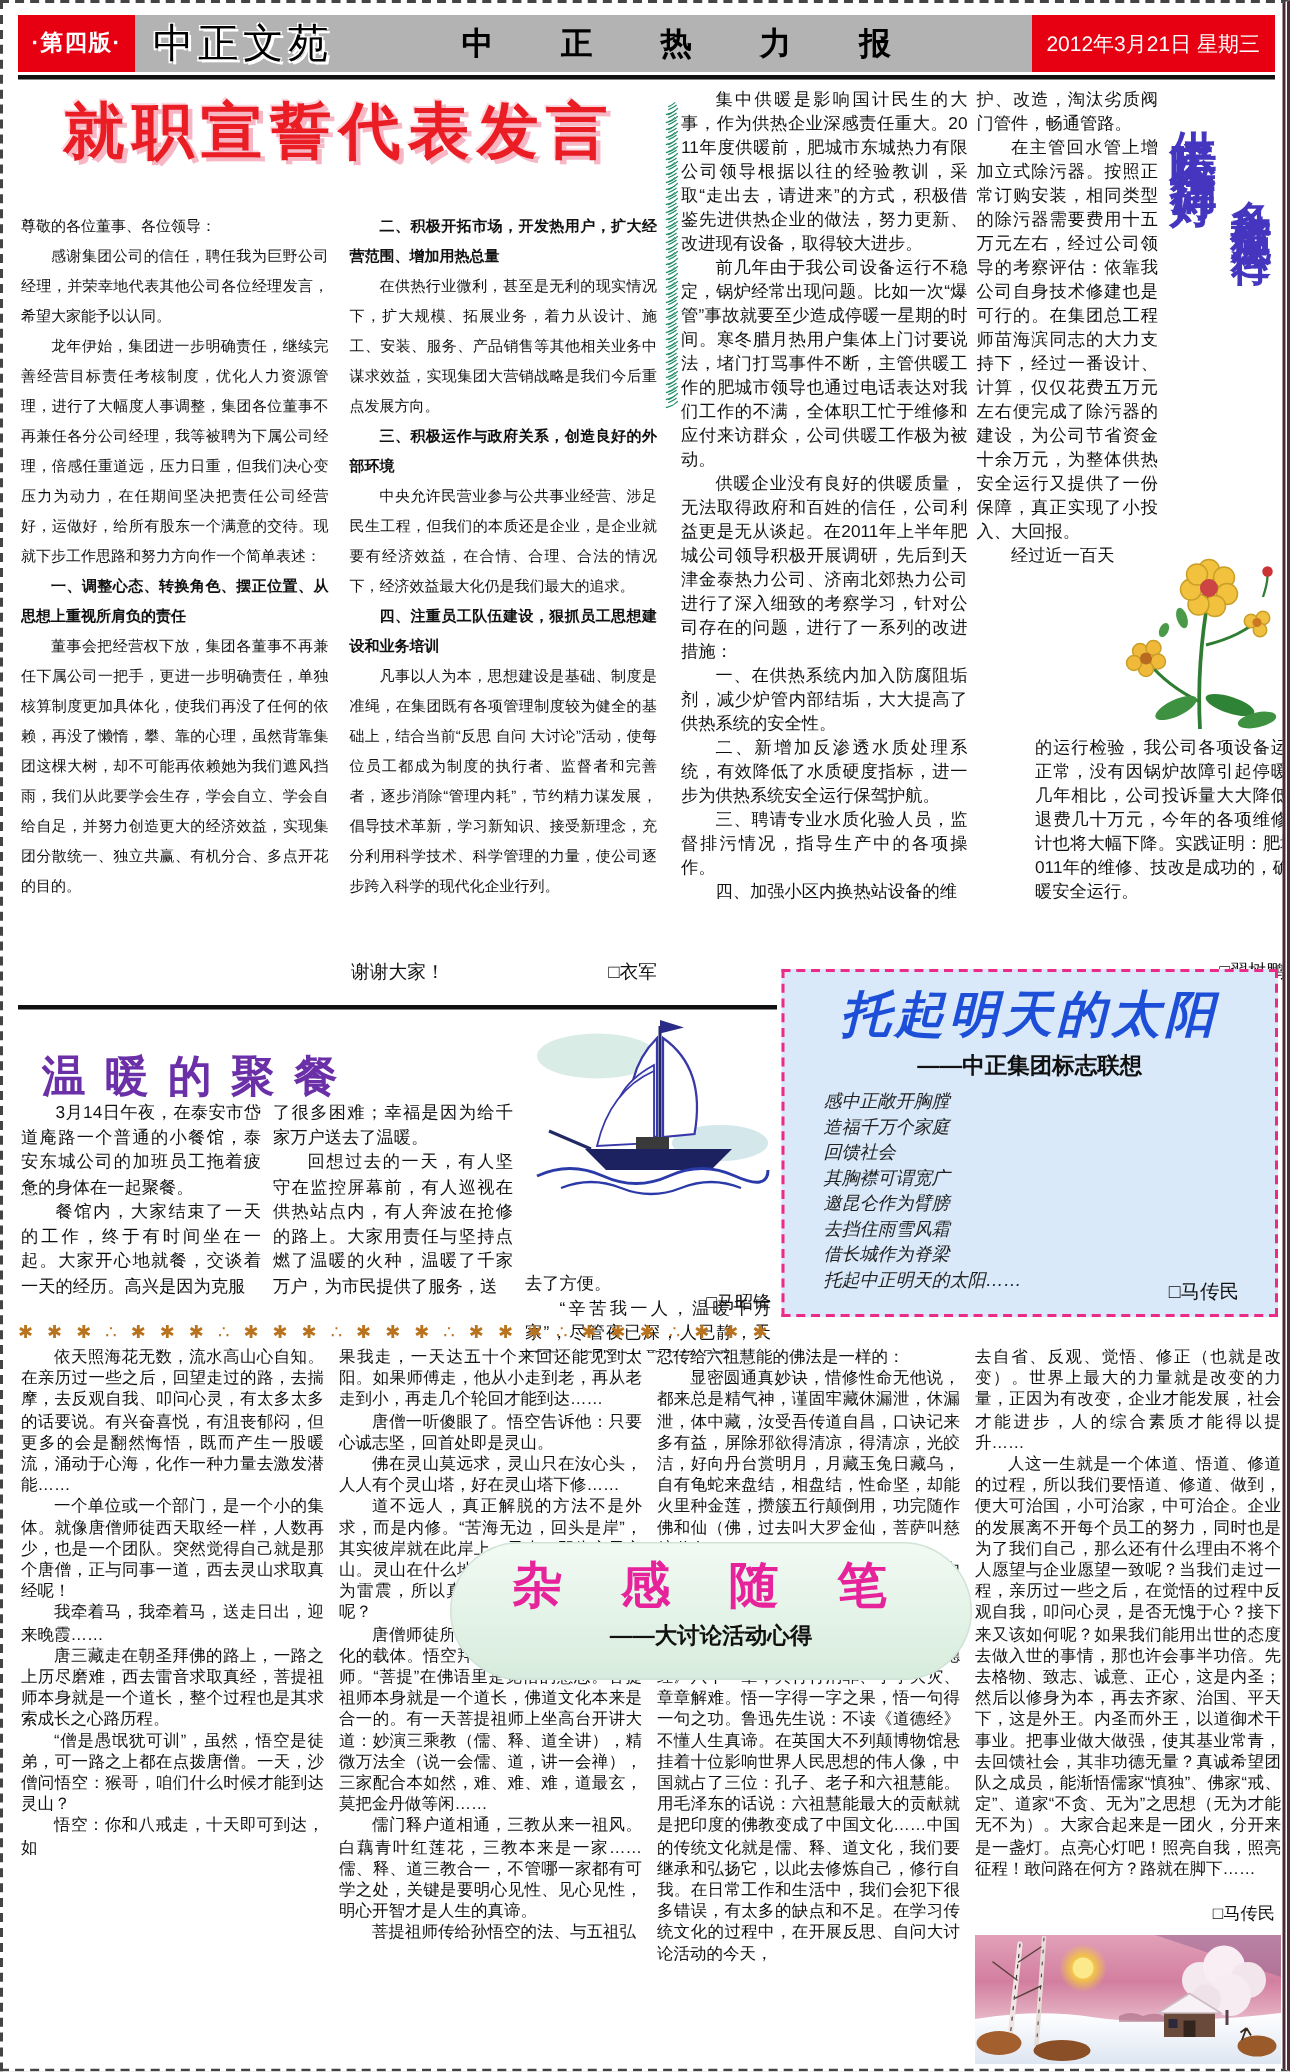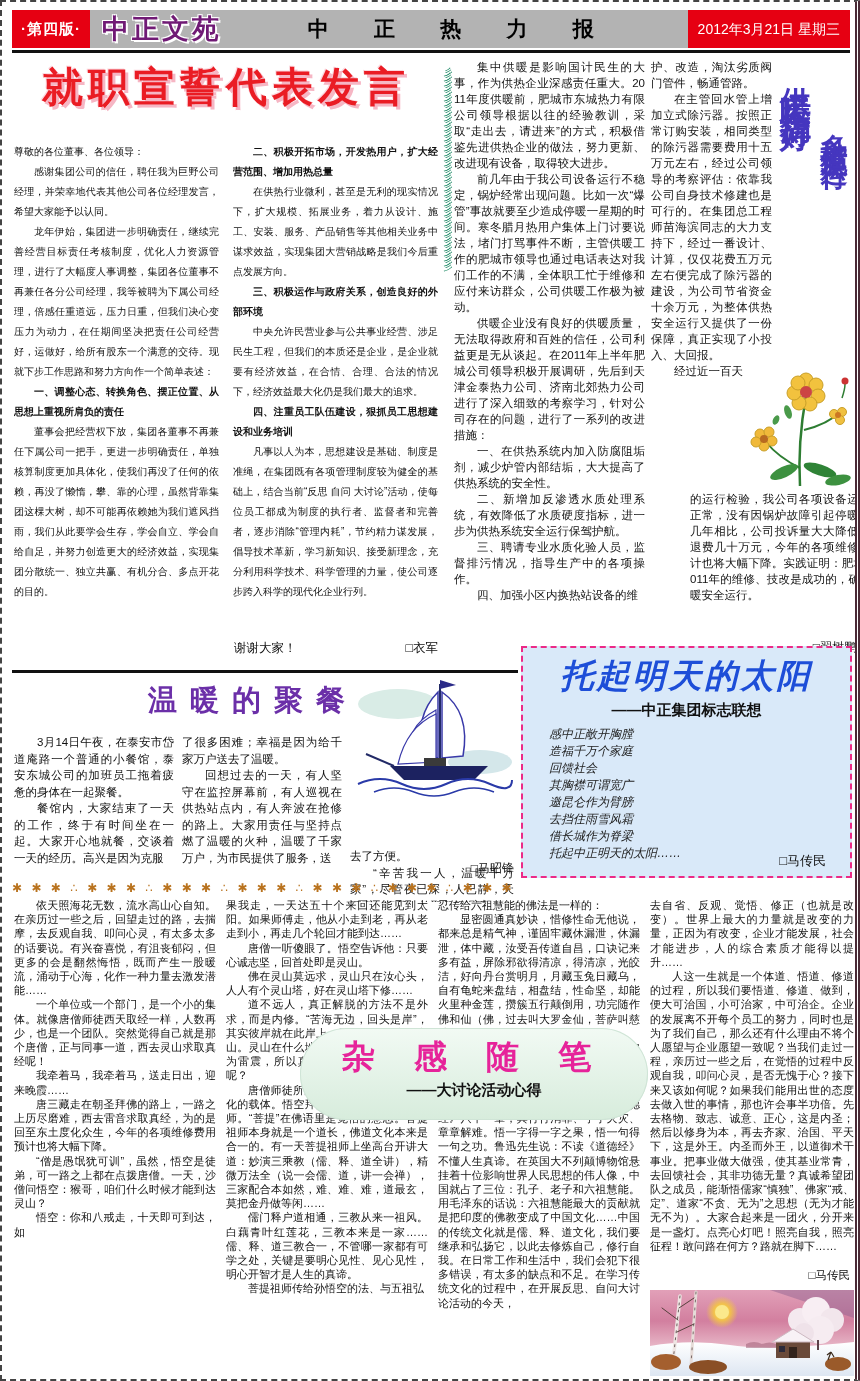--- a/index.html
+++ b/index.html
@@ -3,21 +3,21 @@
 <meta charset="utf-8">
 <title>中正热力报 第四版</title>
 <style>
   html,body{margin:0;padding:0;background:#e8e8e8;}
   body{font-family:"Liberation Sans","DejaVu Sans",sans-serif;color:#111;}
   #page{position:relative;width:860px;height:1381px;margin:0 auto;background:#fff;
         box-sizing:border-box;border:2px dashed #444;border-right:5px double #4a2a36;overflow:hidden;}
   
   .header{position:absolute;left:10px;top:8px;width:838px;height:38px;background:#b3b3b3;display:flex;align-items:center;}
   .edition-badge{background:#e60012;color:#fff;font-size:15px;font-weight:bold;height:38px;line-height:38px;padding:0 9px;letter-spacing:1px;flex:0 0 auto;}
-  .section-title{font-size:27px;font-weight:bold;color:#701a75;padding:0 12px;letter-spacing:3px;
+  .section-title{font-size:27px;font-weight:normal;color:#000000;padding:0 12px;letter-spacing:3px;
      text-shadow:-1px -1px 0 #fff,1px -1px 0 #fff,-1px 1px 0 #fff,2px 2px 0 #fff;flex:0 0 auto;}
   .paper-title{flex:1;text-align:center;font-family:"Liberation Serif","DejaVu Serif",serif;font-size:21px;font-weight:bold;letter-spacing:20px;color:#000;}
   .date-badge{background:#e60012;color:#fff;font-size:14px;font-weight:normal;height:38px;line-height:38px;padding:0 10px;flex:0 0 auto;}
   .header-rule{position:absolute;left:10px;top:48px;width:838px;border-top:3px solid #111;}
   
   .tcol p{margin:0;text-indent:2em;text-align:justify;word-break:break-all;}
   .tcol p.ni{text-indent:0;}
   .tcol p.b{font-weight:bold;}
   
   .speech-title{position:absolute;left:14px;top:58px;width:420px;text-align:center;font-size:41px;font-weight:bold;
@@ -44,21 +44,21 @@
      background:#d9e9f9;border:2px dashed #ec2a87;}
   .sun-title{text-align:center;margin-top:6px;font-family:"Liberation Serif","DejaVu Serif",serif;
      font-style:italic;font-weight:bold;font-size:33px;color:#1d4ed8;letter-spacing:3px;}
   .sun-subtitle{text-align:center;font-size:15px;font-weight:bold;margin-top:2px;}
   .poem{display:flex;padding:6px 20px 0 26px;}
   .poem .pcol{flex:1;font-size:12px;line-height:17px;font-style:italic;color:#222;}
   .poem .pcol div{white-space:nowrap;}
   .sun-sig{position:absolute;right:24px;bottom:6px;font-size:13px;}
   
   .dinner-rule{position:absolute;left:10px;top:668px;width:506px;border-top:3px solid #111;}
-  .dinner-title{position:absolute;left:26px;top:679px;width:330px;text-align:right;font-size:29px;font-weight:bold;
+  .dinner-title{position:absolute;left:26px;top:696px;width:330px;text-align:left;font-size:29px;font-weight:bold;
      color:#6b2fa8;letter-spacing:13px;}
   .ship{position:absolute;left:352px;top:674px;width:162px;height:124px;}
   .dinner-col{position:absolute;font-size:11.5px;line-height:16.5px;overflow:hidden;}
   .dc1{left:12px;top:732px;width:160px;height:146px;}
   .dc2{left:180px;top:732px;width:160px;height:146px;}
   .dc3{left:348px;top:802px;width:164px;height:54px;margin-top:44px;}
   .dinner-sig{position:absolute;left:348px;top:858px;width:164px;text-align:right;font-size:12px;}
   
   .h-ornament{position:absolute;left:10px;top:879px;width:508px;height:15px;color:#b9731f;font-size:12px;
      letter-spacing:3px;white-space:nowrap;overflow:hidden;}
@@ -213,21 +213,21 @@
       <p>“辛苦我一人，温暖千万家”，尽管夜已深，人已静，天还寒，但我们的聚餐很温暖。</p>
     </div>
   <div class="dinner-sig">□马昭锋</div>
 
   <div class="h-ornament">✱ ✱ ✱ ∴ ✱ ✱ ✱ ∴ ✱ ✱ ✱ ∴ ✱ ✱ ✱ ∴ ✱ ✱ ✱ ∴ ✱ ✱ ✱ ∴ ✱ ✱ ✱ ∴ ✱ ✱ ✱ ∴ ✱ ✱ ✱ ∴ </div>
 
   <div class="essay-col ec1 tcol">
       <p>依天照海花无数，流水高山心自知。在亲历过一些之后，回望走过的路，去揣摩，去反观自我、叩问心灵，有太多太多的话要说。有兴奋喜悦，有沮丧郁闷，但更多的会是翻然悔悟，既而产生一股暖流，涌动于心海，化作一种力量去激发潜能……</p>
       <p>一个单位或一个部门，是一个小的集体。就像唐僧师徒西天取经一样，人数再少，也是一个团队。突然觉得自己就是那个唐僧，正与同事一道，西去灵山求取真经呢！</p>
       <p>我牵着马，我牵着马，送走日出，迎来晚霞……</p>
-      <p>唐三藏走在朝圣拜佛的路上，一路之上历尽磨难，西去雷音求取真经，为的是回至东土度化众生，今年的各项维修费用预计也将大幅下降。</p>
+      <p>唐三藏走在朝圣拜佛的路上，一路之上历尽磨难，西去雷音求取真经，菩提祖师本身就是一个道长，整个过程也是其求索成长之心路历程。</p>
       <p>“僧是愚氓犹可训”，虽然，悟空是徒弟，可一路之上都在点拨唐僧。一天，沙僧问悟空：猴哥，咱们什么时候才能到达灵山？</p>
       <p>悟空：你和八戒走，十天即可到达，如</p>
     </div>
   <div class="essay-col ec2 tcol">
       <p class="ni">果我走，一天达五十个来回还能见到太阳。如果师傅走，他从小走到老，再从老走到小，再走几个轮回才能到达……</p>
       <p>唐僧一听傻眼了。悟空告诉他：只要心诚志坚，回首处即是灵山。</p>
       <p>佛在灵山莫远求，灵山只在汝心头，人人有个灵山塔，好在灵山塔下修……</p>
       <p>道不远人，真正解脱的方法不是外求，而是内修。“苦海无边，回头是岸”，其实彼岸就在此岸上。灵山，即为心灵之山。灵山在什么地方？在雷音寺处。东方为雷震，所以真经本在东方，何必西求呢？</p>
       <p>唐僧师徒所戴的佛帽是儒、释、道文化的载体。悟空拜的第一个老师是菩提祖师。“菩提”在佛语里是觉悟的意思。菩提祖师本身就是一个道长，佛道文化本来是合一的。有一天菩提祖师上坐高台开讲大道：妙演三乘教（儒、释、道全讲），精微万法全（说一会儒、道，讲一会禅），三家配合本如然，难、难、难，道最玄，莫把金丹做等闲……</p>
       <p>儒门释户道相通，三教从来一祖风。白藕青叶红莲花，三教本来是一家……儒、释、道三教合一，不管哪一家都有可学之处，关键是要明心见性、见心见性，明心开智才是人生的真谛。</p>

